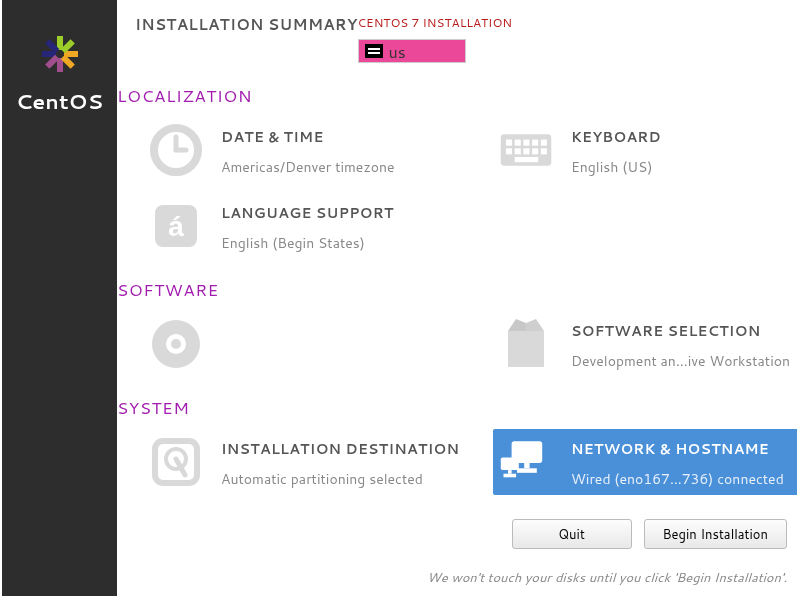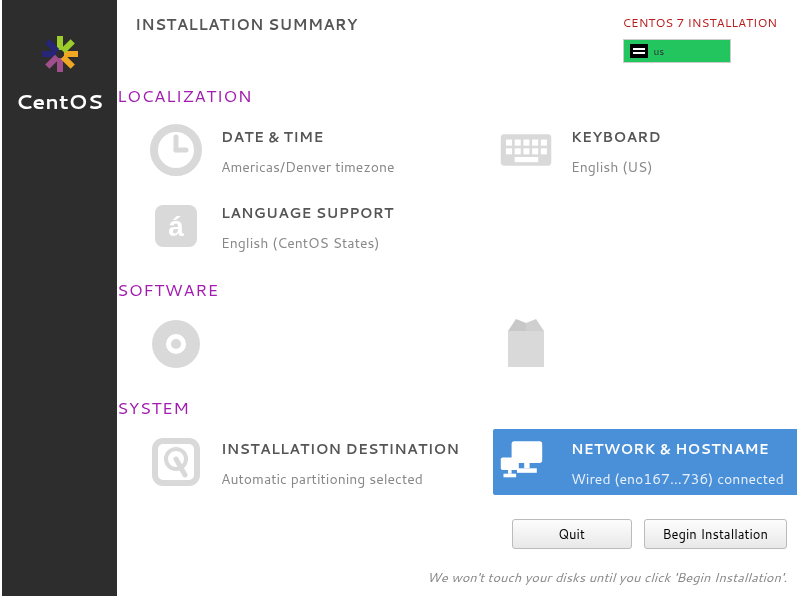--- a/index.html
+++ b/index.html
@@ -27,44 +27,44 @@
   font-weight: bold;
   font-size: 21px;
 }
 .main {
   position: absolute;
   left: 115px; top: 0;
   width: 682px; height: 596px;
 }
 .header {
   display: flex;
-  justify-content: space-between;
+  justify-content: flex-start;
   padding: 14px 20px 10px 20px;
 }
 .header-left {
   font-weight: bold;
   font-size: 15px;
   letter-spacing: 0.3px;
   color: #555;
 }
 .header-right { text-align: left; }
 .install-title {
   font-size: 12px;
   color: #b91c1c;
   margin-bottom: 8px;
 }
 .kb-indicator {
-  background: #22c55e;
+  background: #ec4899;
   border: 1px solid #ccc;
   width: 108px;
   height: 24px;
   display: flex;
   align-items: center;
   padding: 0 6px;
-  font-size: 10px;
+  font-size: 16px;
   gap: 6px;
 }
 .kb-box {
   width: 18px; height: 14px;
   background: #000;
   display: flex;
   flex-direction: column;
   justify-content: center;
   align-items: center;
   gap: 2px;
@@ -221,21 +221,21 @@
         </div>
         <div class="spoke">
           <div class="spoke-icon">
             <svg width="54" height="54" viewBox="0 0 54 54">
                 <rect x="6" y="6" width="42" height="42" rx="8" fill="#d9d9d9"></rect>
                 <text x="27" y="37" font-size="28" font-weight="bold" fill="#fff" text-anchor="middle" font-family="sans-serif">á</text>
               </svg>
           </div>
           <div class="spoke-text">
             <div class="spoke-title">LANGUAGE SUPPORT</div>
-            <div class="spoke-status">English (CentOS States)</div>
+            <div class="spoke-status">English (Begin States)</div>
           </div>
         </div>
       </div>
     </div>
 
     <div class="section">
       <div class="section-title">SOFTWARE</div>
       <div class="grid">
         <div class="spoke">
           <div class="spoke-icon">
@@ -246,20 +246,24 @@
               </svg>
           </div>
         </div>
         <div class="spoke">
           <div class="spoke-icon">
             <svg width="48" height="54" viewBox="0 0 48 54">
                 <path d="M6 14 L6 50 L42 50 L42 14 Z" fill="#d9d9d9"></path>
                 <path d="M6 14 L24 14 L24 6 L14 2 L6 14 Z" fill="#c8c8c8"></path>
                 <path d="M24 14 L42 14 L34 2 L24 6 Z" fill="#cfcfcf"></path>
               </svg>
+          </div>
+          <div class="spoke-text">
+            <div class="spoke-title">SOFTWARE SELECTION</div>
+            <div class="spoke-status">Development an…ive Workstation</div>
           </div>
         </div>
       </div>
     </div>
 
     <div class="section">
       <div class="section-title">SYSTEM</div>
       <div class="grid">
         <div class="spoke">
           <div class="spoke-icon">

